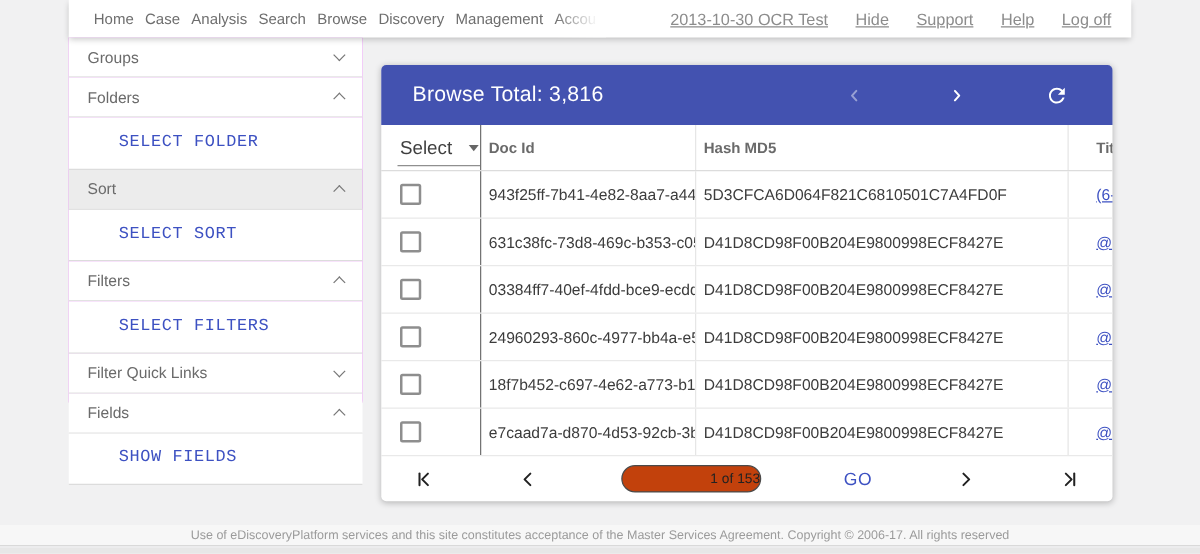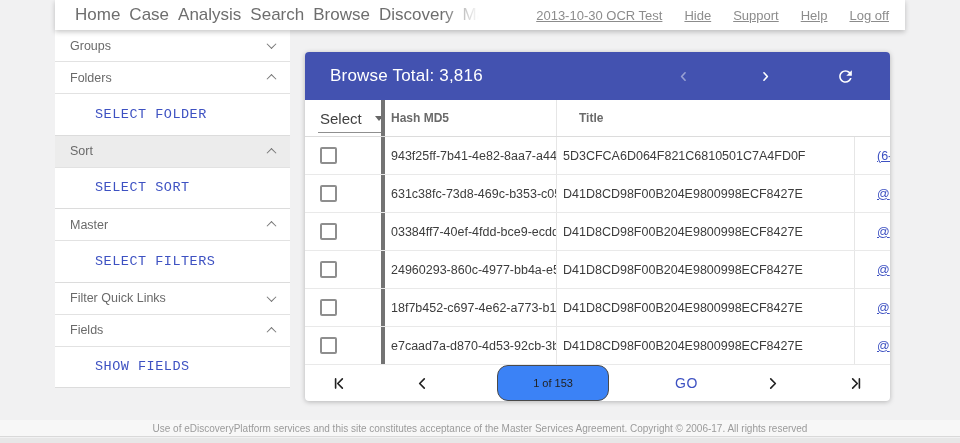--- a/index.html
+++ b/index.html
@@ -16,21 +16,21 @@
     background:#fff; display:flex; align-items:center;
     box-shadow:0 2px 5px rgba(0,0,0,.22);
     z-index:5;
   }
   .nav-wrap {
     position:relative; width:430px; height:100%; overflow:hidden;
     display:flex; align-items:center; padding-left:20px;
   }
   .nav-item {
     position:relative; height:100%; display:flex; align-items:center;
-    font-size:17px; color:#6e6e6e; margin-right:9px; white-space:nowrap; cursor:pointer;
+    font-size:12px; color:#6e6e6e; margin-right:9px; white-space:nowrap; cursor:pointer;
   }
   .nav-fade {
     position:absolute; right:0; top:0; width:42px; height:100%;
     background:linear-gradient(to right, rgba(255,255,255,0), #fff 85%);
     pointer-events:none;
   }
   .topbar-right {
     margin-left:auto; display:flex; align-items:center; gap:22px;
     padding-right:16px; font-size:13px; color:#8c8c8c; white-space:nowrap;text-decoration:underline;
   }
@@ -75,21 +75,21 @@
   .hdr-icon.prev { opacity:.45; margin-right:48px; }
   .hdr-icon.next { margin-right:46px; }
   .hdr-icon.refresh { margin-right:18px; }
   
   .tbl-head, .tbl-row {
     display:grid; grid-template-columns:80px 172px 298px 35px;
     align-items:center;
   }
   .tbl-head { height:37px; border-bottom:1px solid #dcdcdc; }
   .tbl-head .cell, .tbl-row .cell { height:100%; display:flex; align-items:center; overflow:hidden; }
-  .cell.c1 { padding-left:15px; border-right:4px solid #737373; position:relative; }
+  .cell.c1 { padding-left:15px; border-right:1px solid #737373; position:relative; }
   .cell.c2 { padding-left:6px;  border-right:1px solid #e6e6e6; }
   .cell.c3 { padding-left:6px;  border-right:1px solid #e6e6e6;text-align:right; }
   .cell.c4 { padding-left:5px;margin-left:17px; }
   .select-wrap { display:flex; align-items:center; gap:13px; cursor:pointer; }
   .select-txt { font-size:15px; color:#3f3f3f; }
   .caret-down {
     width:0; height:0; border-left:4.5px solid transparent;
     border-right:4.5px solid transparent; border-top:5px solid #666;
   }
   .select-underline {
@@ -107,22 +107,22 @@
     font-size:12.5px; color:#3d51c2; text-decoration:underline;
     white-space:nowrap; cursor:pointer;
   }
   
   .pagination {
     height:36px; display:flex; align-items:center; justify-content:space-between;
     padding:0 26px;
   }
   .pg-btn { display:flex; align-items:center; justify-content:center; cursor:pointer; }
   .pg-input {
-    width:112px; height:36px; border:1.3px solid #4a4a4a; border-radius:11px;
-    text-align:center; font-size:11px; color:#222; font-family:inherit; background:#3b82f6;
+    width:112px; height:22px; border:1.3px solid #4a4a4a; border-radius:11px;
+    text-align:right; font-size:11px; color:#222; font-family:inherit; background:#c2410c;
   }
   .go-btn {
     background:none; border:none; font-family:inherit; cursor:pointer;
     font-size:14px; color:#3d51c2; letter-spacing:.5px;
   }
   
   .footer {
     position:absolute; left:0; top:420px; width:960px; height:17px;
     background:#f7f7f7; border-bottom:1px solid #d9d9d9;
     display:flex; align-items:center; justify-content:center;
@@ -175,21 +175,21 @@
       <div class="side-header hl">
         <span class="side-label">Sort</span>
         <span class="chev up"></span>
       </div>
       <div class="side-content">
         <button class="text-btn">SELECT SORT</button>
       </div>
     </div>
     <div class="side-section">
       <div class="side-header">
-        <span class="side-label">Master</span>
+        <span class="side-label">Filters</span>
         <span class="chev up"></span>
       </div>
       <div class="side-content">
         <button class="text-btn">SELECT FILTERS</button>
       </div>
     </div>
     <div class="side-section">
       <div class="side-header">
         <span class="side-label">Filter Quick Links</span>
         <span class="chev down"></span>
@@ -229,20 +229,23 @@
   </div>
 
   <div class="tbl-head">
     <div class="cell c1">
       <div class="select-wrap">
         <span class="select-txt">Select</span>
         <span class="caret-down"></span>
       </div>
       <span class="select-underline"></span>
     </div>
+    <div class="cell c2">
+      <span class="col-label">Doc Id</span>
+    </div>
     <div class="cell c3">
       <span class="col-label">Hash MD5</span>
     </div>
     <div class="cell c4">
       <span class="col-label">Title</span>
     </div>
   </div>
 
   <div id="tbl-body">
       <div class="tbl-row">

